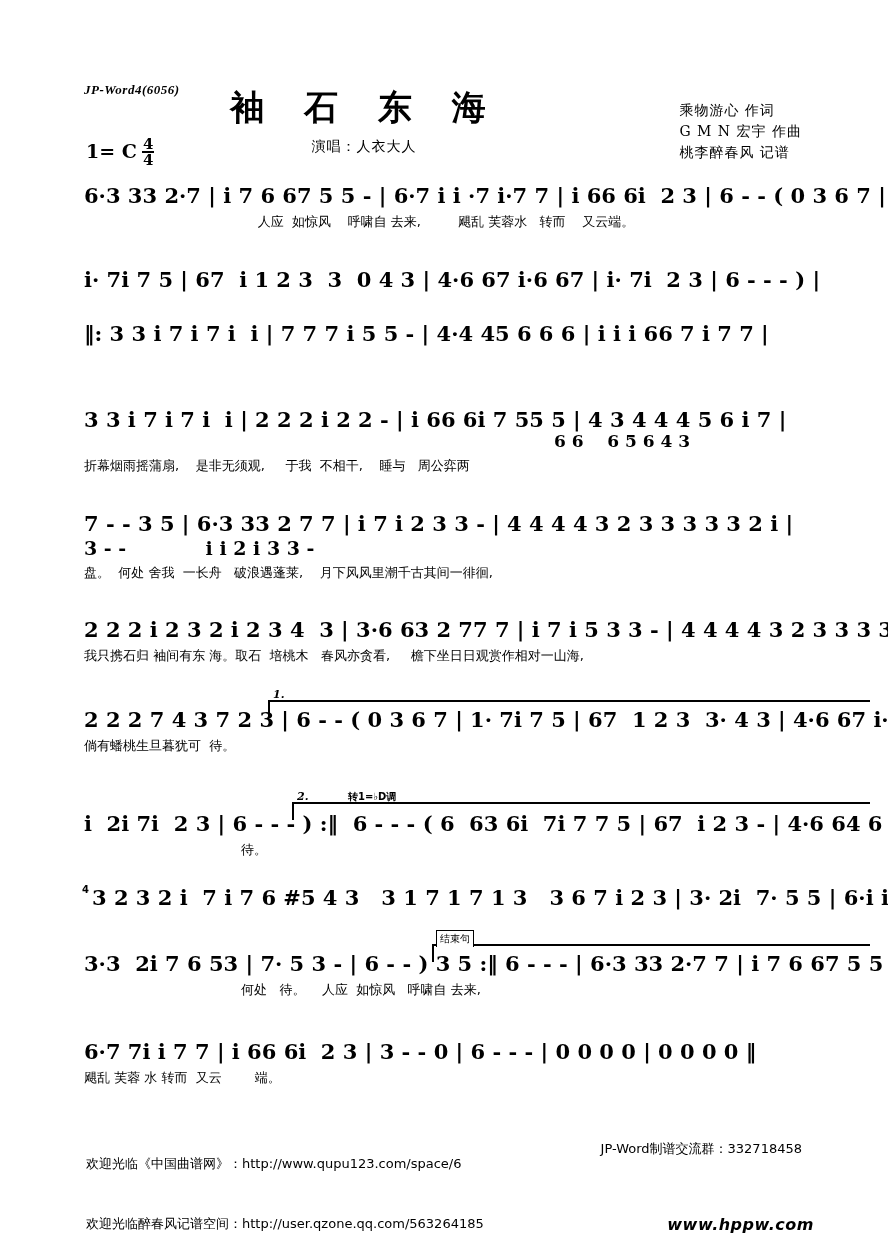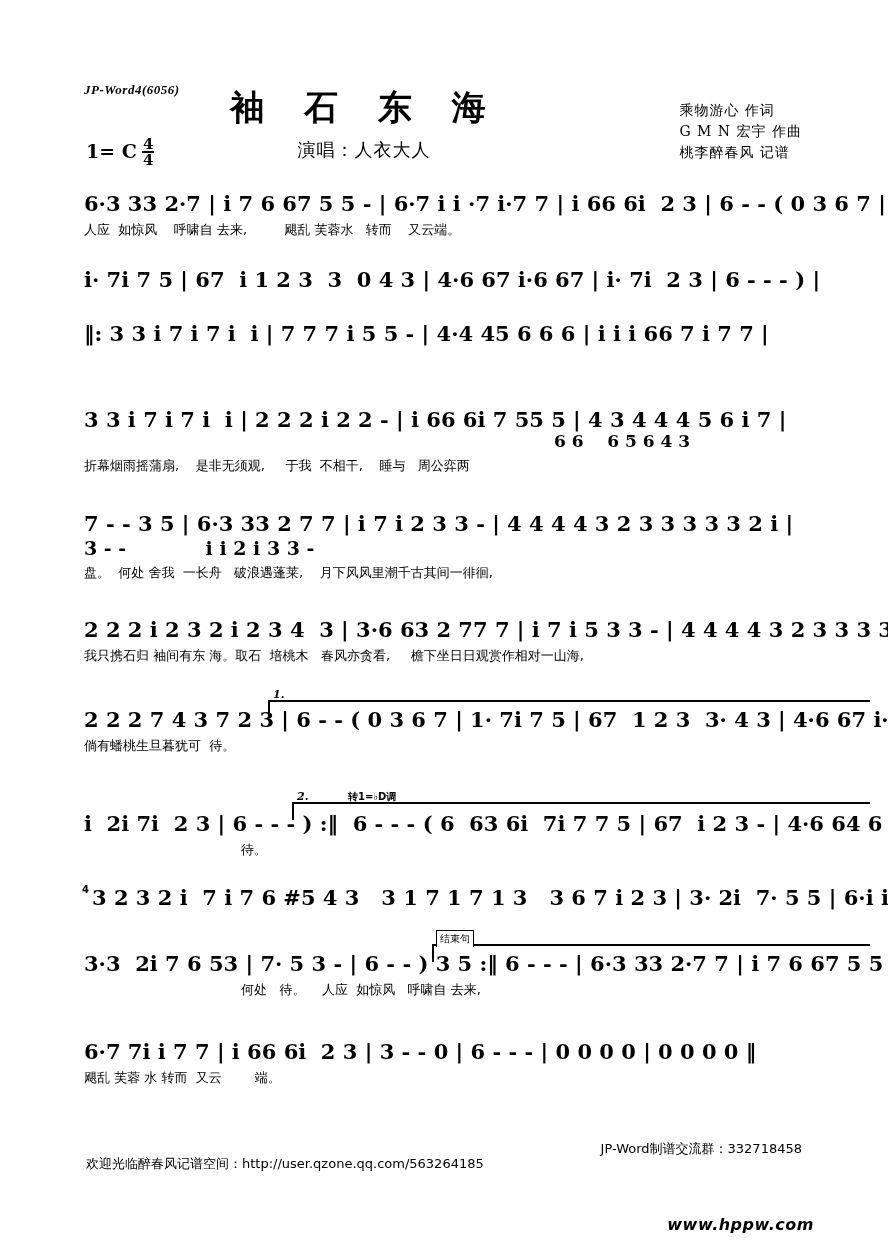--- a/index.html
+++ b/index.html
@@ -28,21 +28,21 @@
     text-align:center;
     font-family:"DejaVu Serif", serif;
     font-weight:bold;font-size:34px;
     letter-spacing:14px;
     text-indent:14px;
   }
   .singer{
     position:absolute;left:0;top:138px;width:704px;
     text-align:center;
     font-family:"DejaVu Sans", sans-serif;
-    font-size:18px;letter-spacing:1px;
+    font-size:14px;letter-spacing:1px;
     padding-left:24px;box-sizing:border-box;
   }
   .credits{
     position:absolute;right:86px;top:100px;
     text-align:left;
     font-family:"DejaVu Serif", serif;
     font-size:14px;line-height:21px;
     letter-spacing:1px;
   }
   .keysig{
@@ -143,21 +143,21 @@
   </div>
 
   <div class="keysig">
     <span>1= C</span>
     <span class="frac">
       <span>4</span>
       <span>4</span>
     </span>
   </div>
 
-  <div class="line" style="top:192px;">
+  <div class="line" style="top:184px;text-align:center;">
     <div class="notes">6·3 33 2·7 | i 7 6 67 5 5 - | 6·7 i i ·7 i·7 7 | i 66 6i  2 3 | 6 - - ( 0 3 6 7 |</div>
     <div class="lyrics">人应  如惊风    呼啸自 去来,         飓乱 芙蓉水   转而    又云端。</div>
   </div>
 
   <div class="line" style="top:268px;">
     <div class="notes">i· 7i 7 5 | 67  i 1 2 3  3  0 4 3 | 4·6 67 i·6 67 | i· 7i  2 3 | 6 - - - ) |</div>
     <div class="lyrics"></div>
   </div>
 
   <div class="line" style="top:322px;">
@@ -210,18 +210,19 @@
     <div class="notes">3·3  2i 7 6 53 | 7· 5 3 - | 6 - - ) 3 5 :‖ 6 - - - | 6·3 33 2·7 7 | i 7 6 67 5 5 - |</div>
     <div class="lyrics">                                      何处   待。    人应  如惊风   呼啸自 去来,</div>
   </div>
 
   <div class="line" style="top:1040px;">
     <div class="notes">6·7 7i i 7 7 | i 66 6i  2 3 | 3 - - 0 | 6 - - - | 0 0 0 0 | 0 0 0 0 ‖</div>
     <div class="lyrics">飓乱 芙蓉 水 转而  又云        端。</div>
   </div>
 
   <div class="foot-left">
+    <div>欢迎光临《中国曲谱网》：http://www.qupu123.com/space/6</div>
     <div>欢迎光临醉春风记谱空间：http://user.qzone.qq.com/563264185</div>
   </div>
   <div class="foot-right">JP-Word制谱交流群：332718458</div>
 
   <div class="wm-big">www.hppw.com</div>
 </div>
 
 </body></html>

